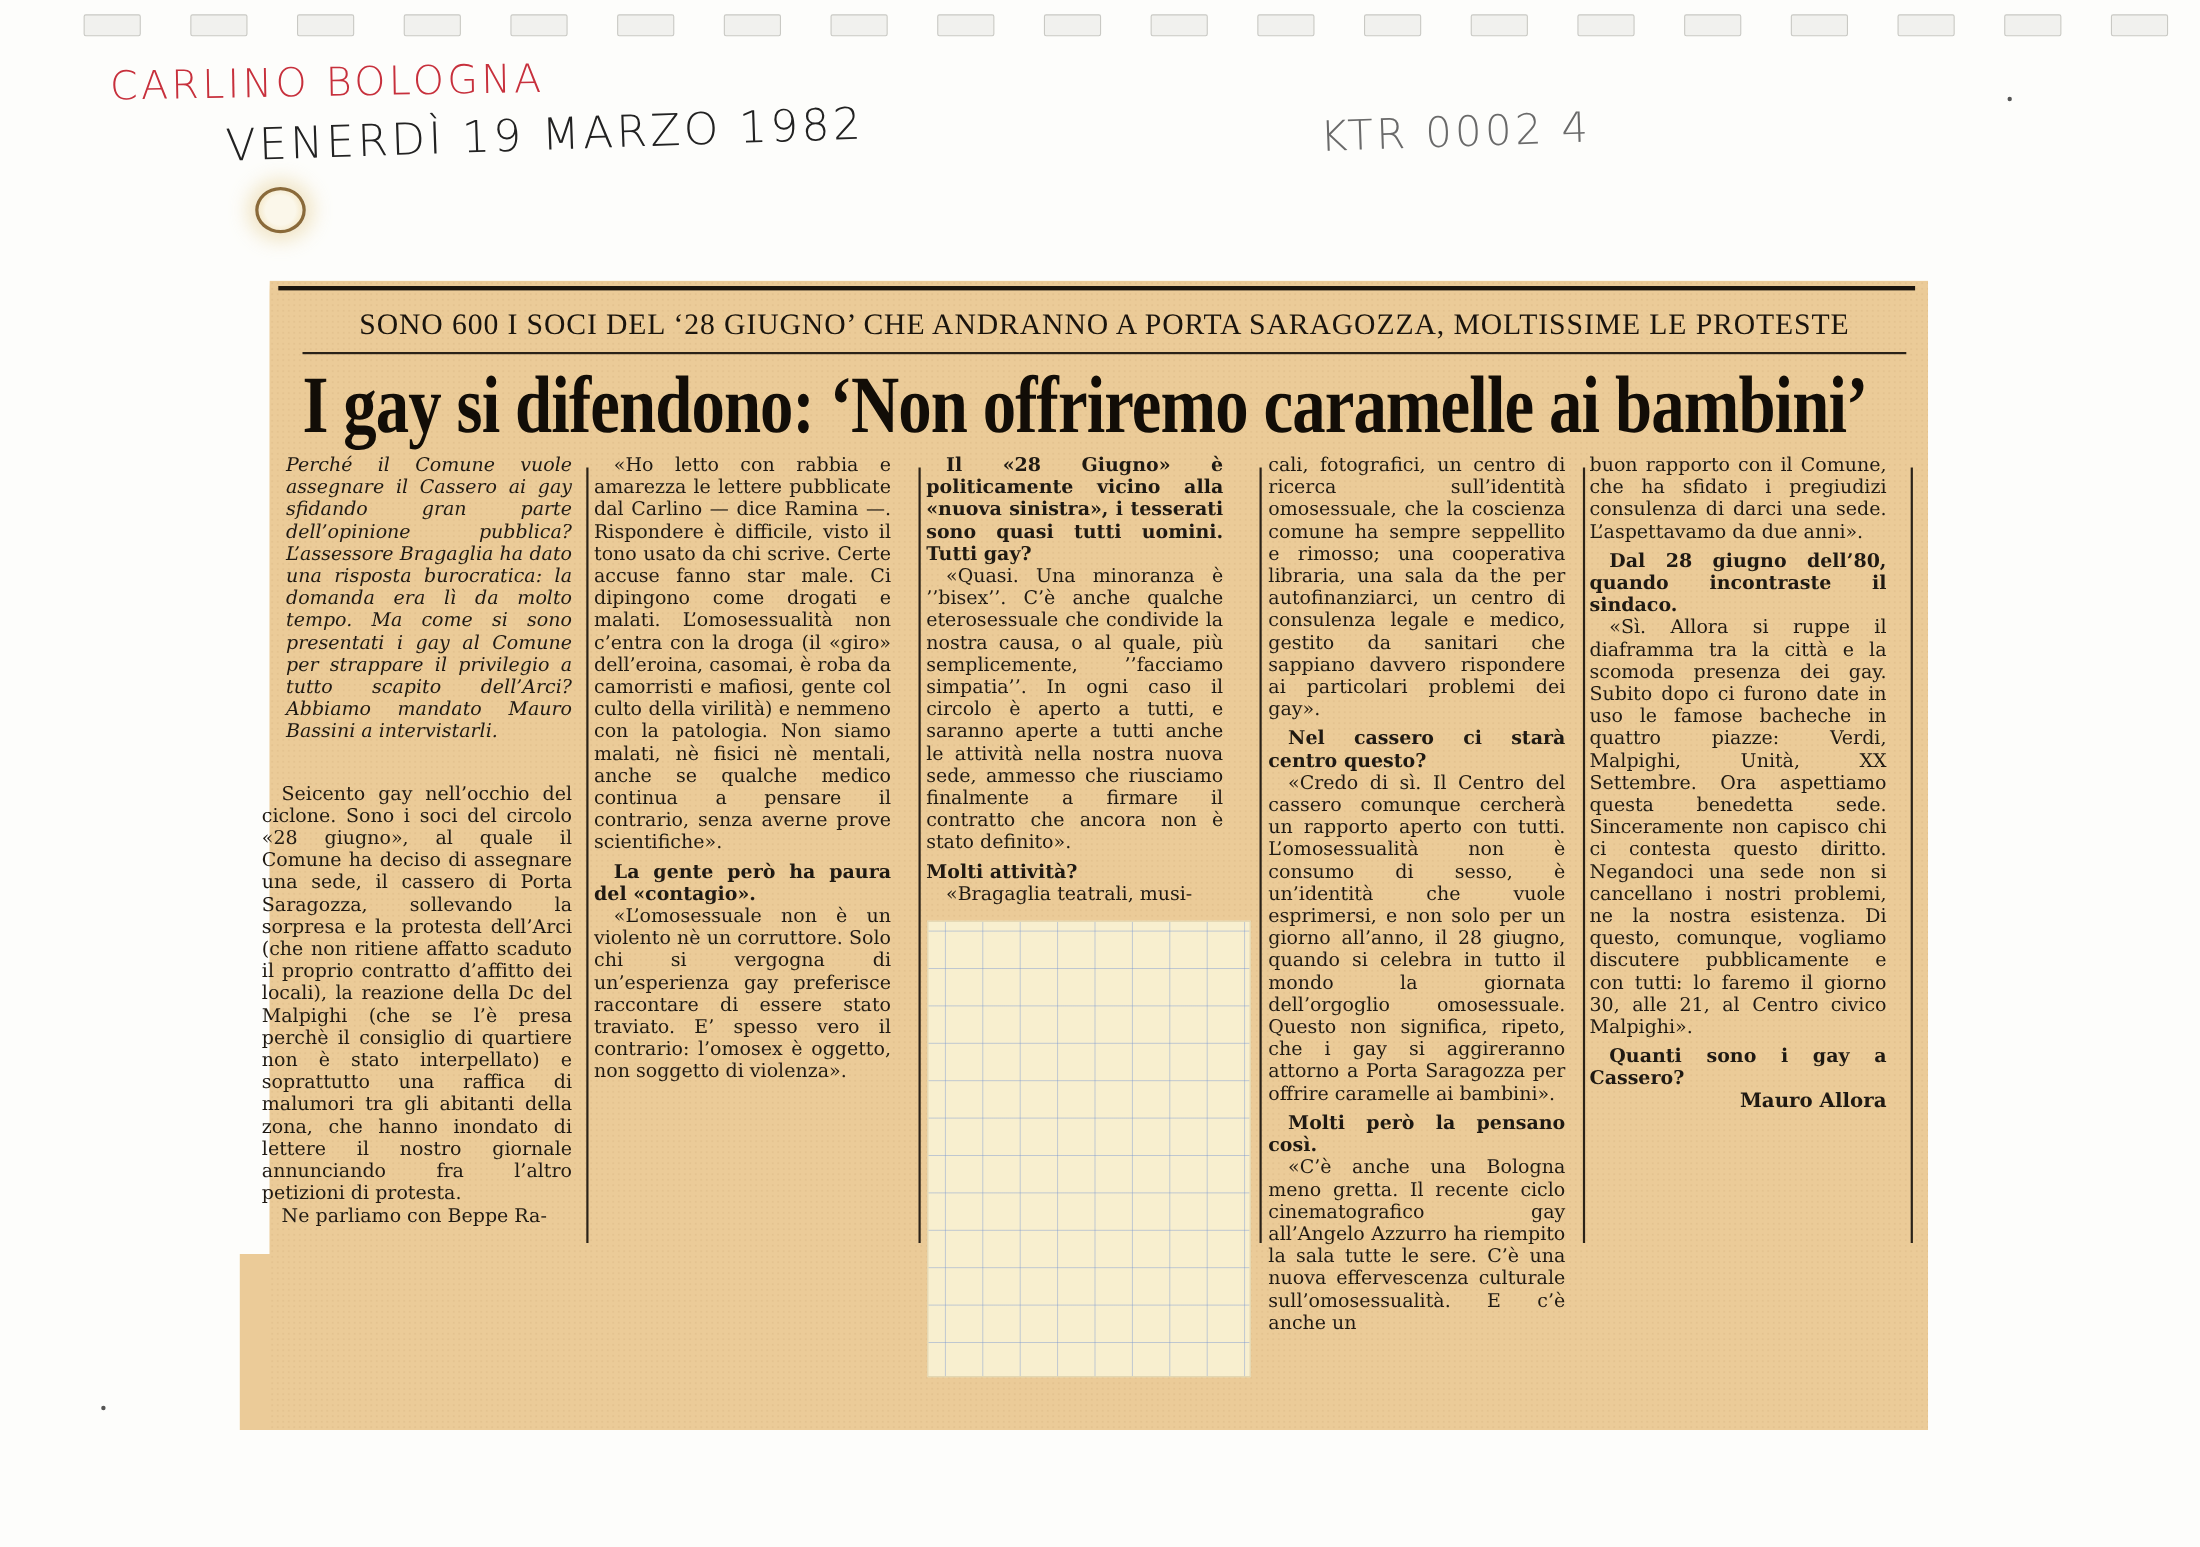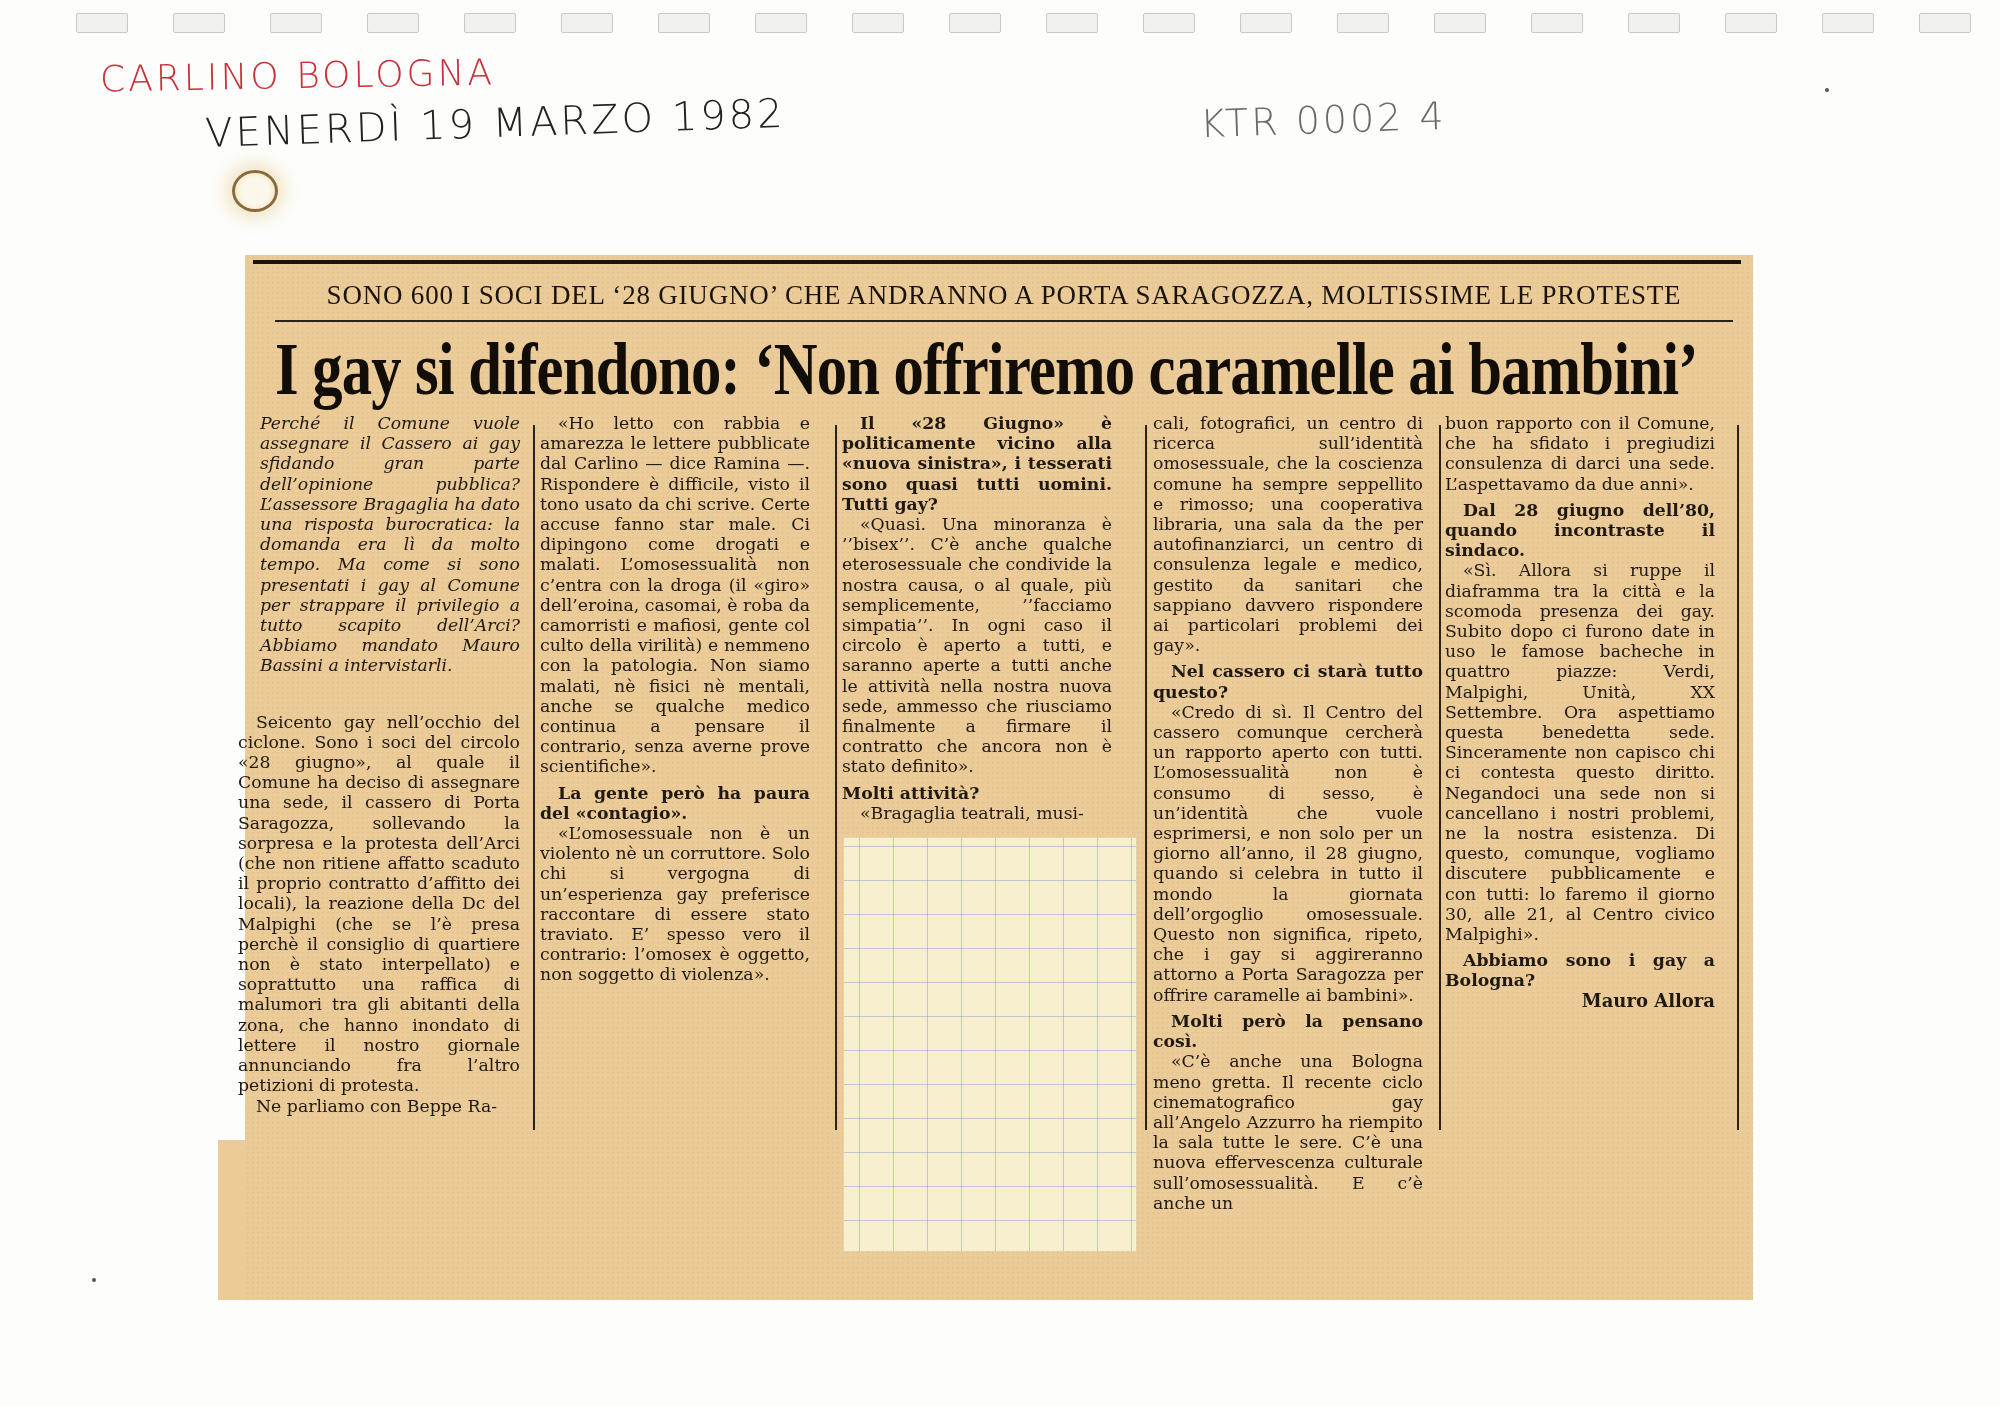--- a/index.html
+++ b/index.html
@@ -138,28 +138,28 @@
     <p>«Quasi. Una minoranza è ’’bisex’’. C’è anche qualche eterosessuale che condivide la nostra causa, o al quale, più semplicemente, ’’facciamo simpatia’’. In ogni caso il circolo è aperto a tutti, e saranno aperte a tutti anche le attività nella nostra nuova sede, ammesso che riusciamo finalmente a firmare il contratto che ancora non è stato definito».</p>
     <p class="q noindent">Molti attività?</p>
     <p>«Bragaglia teatrali, musi-</p>
   </div>
   <div class="grid-rule"></div>
   <div class="grid-paper"></div>
   <div class="divider" style="left:900px"></div>
 
   <div class="col c4">
     <p class="noindent">cali, fotografici, un centro di ricerca sull’identità omosessuale, che la coscienza comune ha sempre seppellito e rimosso; una cooperativa libraria, una sala da the per autofinanziarci, un centro di consulenza legale e medico, gestito da sanitari che sappiano davvero rispondere ai particolari problemi dei gay».</p>
-    <p class="q">Nel cassero ci starà tutto questo?</p>
+    <p class="q">Nel cassero ci starà centro questo?</p>
     <p>«Credo di sì. Il Centro del cassero comunque cercherà un rapporto aperto con tutti. L’omosessualità non è consumo di sesso, è un’identità che vuole esprimersi, e non solo per un giorno all’anno, il 28 giugno, quando si celebra in tutto il mondo la giornata dell’orgoglio omosessuale. Questo non significa, ripeto, che i gay si aggireranno attorno a Porta Saragozza per offrire caramelle ai bambini».</p>
     <p class="q">Molti però la pensano così.</p>
     <p>«C’è anche una Bologna meno gretta. Il recente ciclo cinematografico gay all’Angelo Azzurro ha riempito la sala tutte le sere. C’è una nuova effervescenza culturale sull’omosessualità. E c’è anche un</p>
   </div>
   <div class="divider" style="left:1194px"></div>
 
   <div class="col c5">
     <p class="noindent">buon rapporto con il Comune, che ha sfidato i pregiudizi consulenza di darci una sede. L’aspettavamo da due anni».</p>
     <p class="q">Dal 28 giugno dell’80, quando incontraste il sindaco.</p>
     <p>«Sì. Allora si ruppe il diaframma tra la città e la scomoda presenza dei gay. Subito dopo ci furono date in uso le famose bacheche in quattro piazze: Verdi, Malpighi, Unità, XX Settembre. Ora aspettiamo questa benedetta sede. Sinceramente non capisco chi ci contesta questo diritto. Negandoci una sede non si cancellano i nostri problemi, ne la nostra esistenza. Di questo, comunque, vogliamo discutere pubblicamente e con tutti: lo faremo il giorno 30, alle 21, al Centro civico Malpighi».</p>
-    <p class="q">Abbiamo sono i gay a Bologna?</p>
+    <p class="q">Quanti sono i gay a Cassero?</p>
     <p class="byline">Mauro Allora</p>
   </div>
   <div class="divider" style="left:1492px"></div>
 </div>
 
 </body></html>

